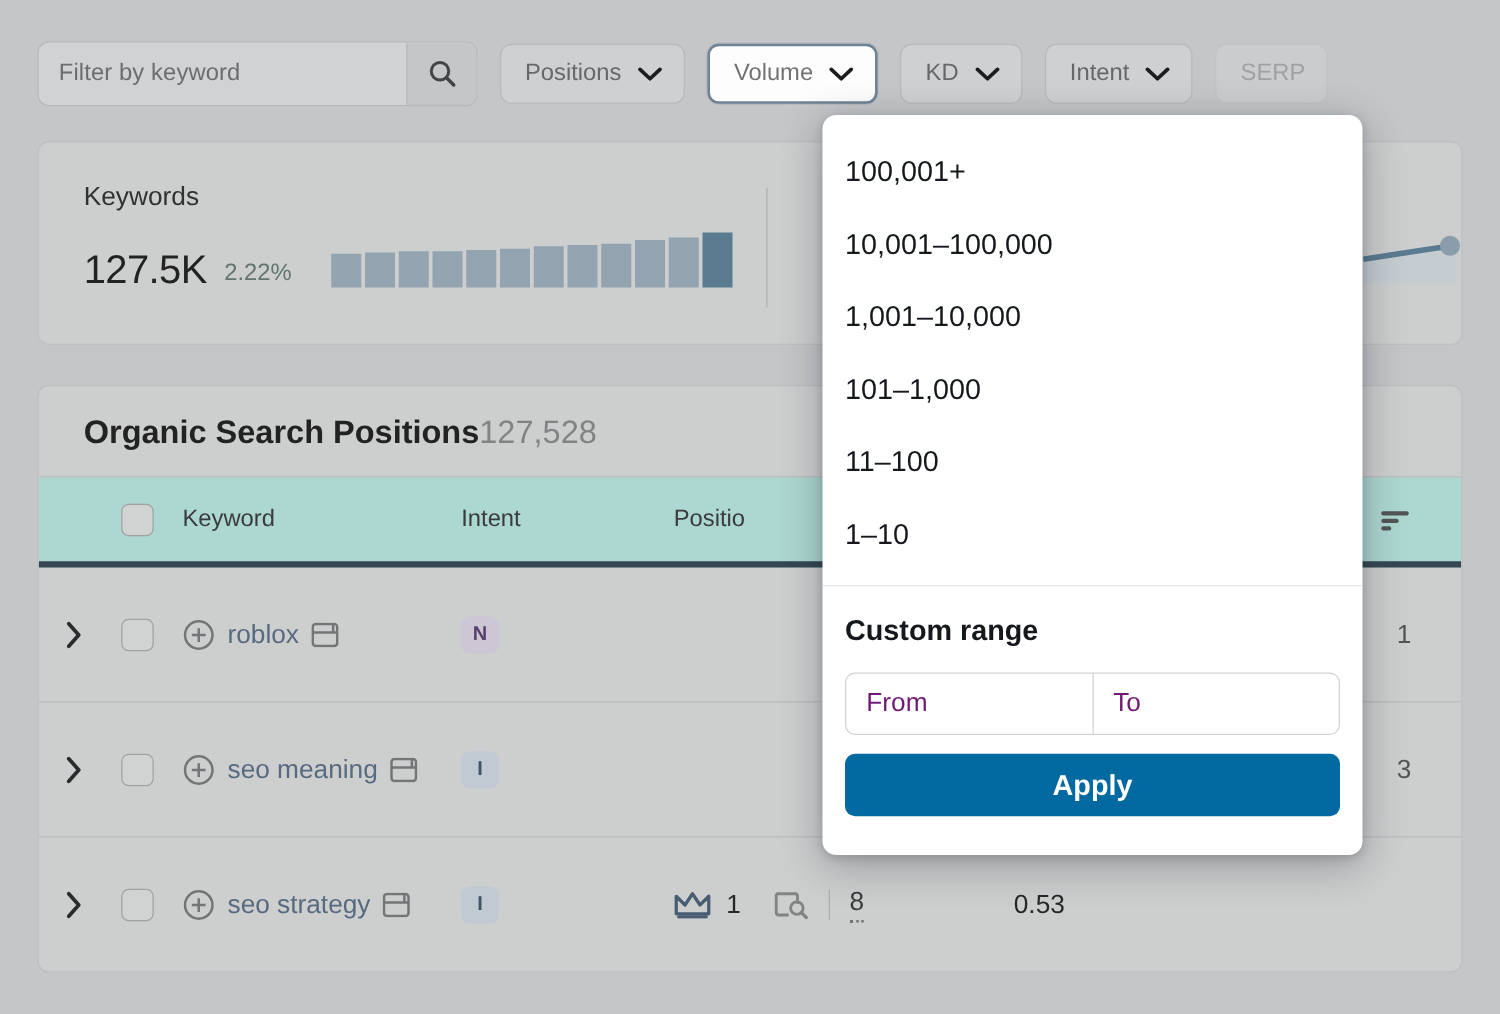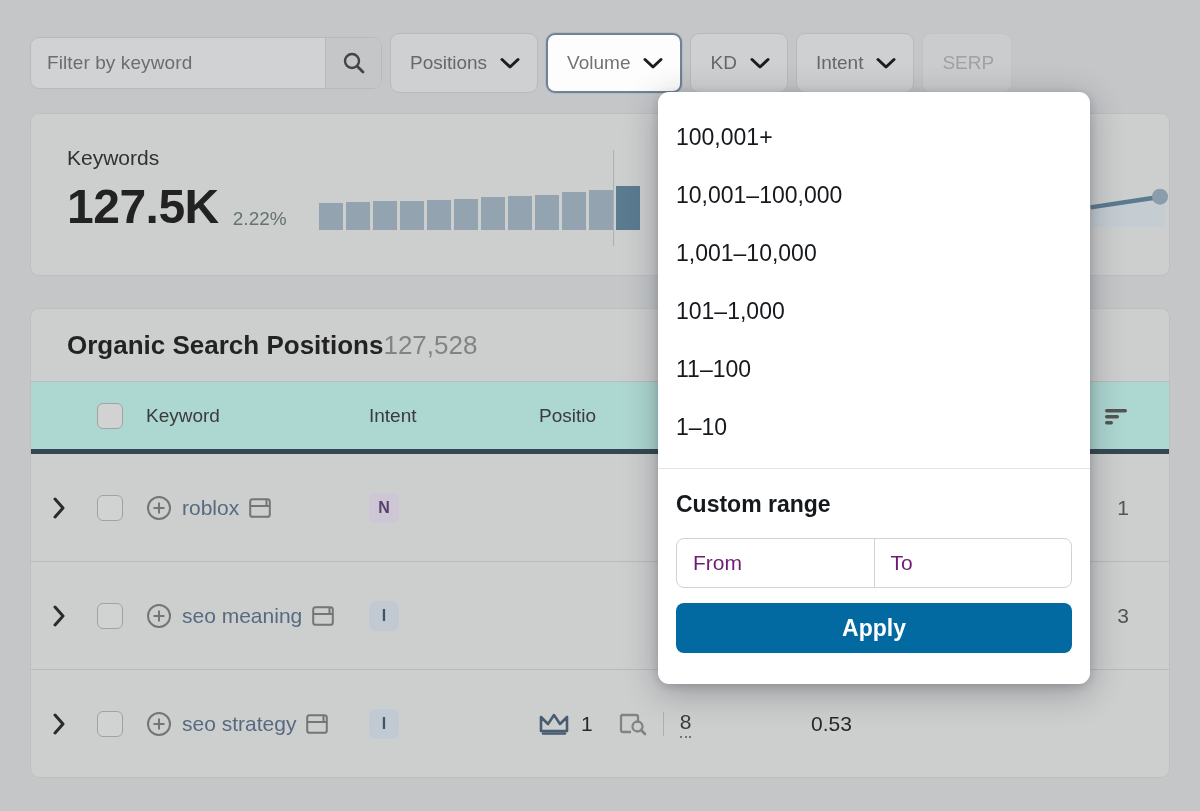--- a/index.html
+++ b/index.html
@@ -14,21 +14,21 @@
   
   .page {
     position: absolute; inset: 0;
     filter: saturate(0.30) brightness(1.02);
     opacity: 0.97;
   }
 
   
   .filterbar {
     position: absolute; left: 30px; top: 33px;
-    display: flex; align-items: center; gap: 8px;
+    display: flex; align-items: center; gap: 18px;
   }
   .searchbox {
     width: 352px; height: 52px;
     display: flex; align-items: stretch;
     background: #cdcfd1;
     border: 1px solid #b3b6b9;
     border-radius: 9px;
     overflow: hidden;
   }
   .searchbox .field {
@@ -36,21 +36,21 @@
     padding: 0 16px; font-size: 19px; color: #66696d;
     letter-spacing: .1px;
   }
   .searchbox .searchbtn {
     width: 56px; display: flex; align-items: center; justify-content: center;
     background: #c0c2c5; border-left: 1px solid #b3b6b9;
   }
   .searchbox .searchbtn svg { display: block; }
 
   .chip {
-    height: 60px; display: flex; align-items: center; gap: 13px;
+    height: 48px; display: flex; align-items: center; gap: 13px;
     padding: 0 17px 0 19px;
     background: #cbcdd0;
     border: 1px solid #b3b6b9;
     border-radius: 9px;
     font-size: 19px; color: #606367;
     white-space: nowrap;
   }
   .chip .cv { display: block; }
   .chip.active {
     background: #fdfdfd;
@@ -69,21 +69,21 @@
   .card {
     position: absolute;
     background: #c9cbcd;
     border: 1px solid #b9bcbf;
     border-radius: 9px;
   }
   #kw-card { left: 30px; top: 113px; width: 1140px; height: 163px; }
   .kw-inner { position: absolute; left: 36px; top: 32px; }
   .kw-title { font-size: 21px; color: #2a2d31; }
   .kw-row { display: flex; align-items: flex-end; gap: 14px; margin-top: 13px; }
-  .kw-value { font-size: 48px; font-weight: bold; color: #1b1d20; letter-spacing: -.5px; line-height: 1; }
+  .kw-value { font-size: 32px; font-weight: normal; color: #1b1d20; letter-spacing: -.5px; line-height: 1; }
   .kw-delta { font-size: 19px; color: #3c7a5f; line-height: 1; padding-bottom: 3px; }
   .kw-bars { display: flex; align-items: flex-end; gap: 3px; height: 48px; margin-left: 18px; padding-bottom: 1px; }
   .kw-bars i { width: 24px; background: #6fa5ce; display: block; }
   .kw-bars i.last { background: #1783cd; }
   .card-sep { position: absolute; left: 612px; top: 149px; width: 1px; height: 96px; background: #a9acaf; }
 
   
   .mini-chart { position: absolute; left: 1088px; top: 190px; width: 82px; height: 48px; }
 
   

